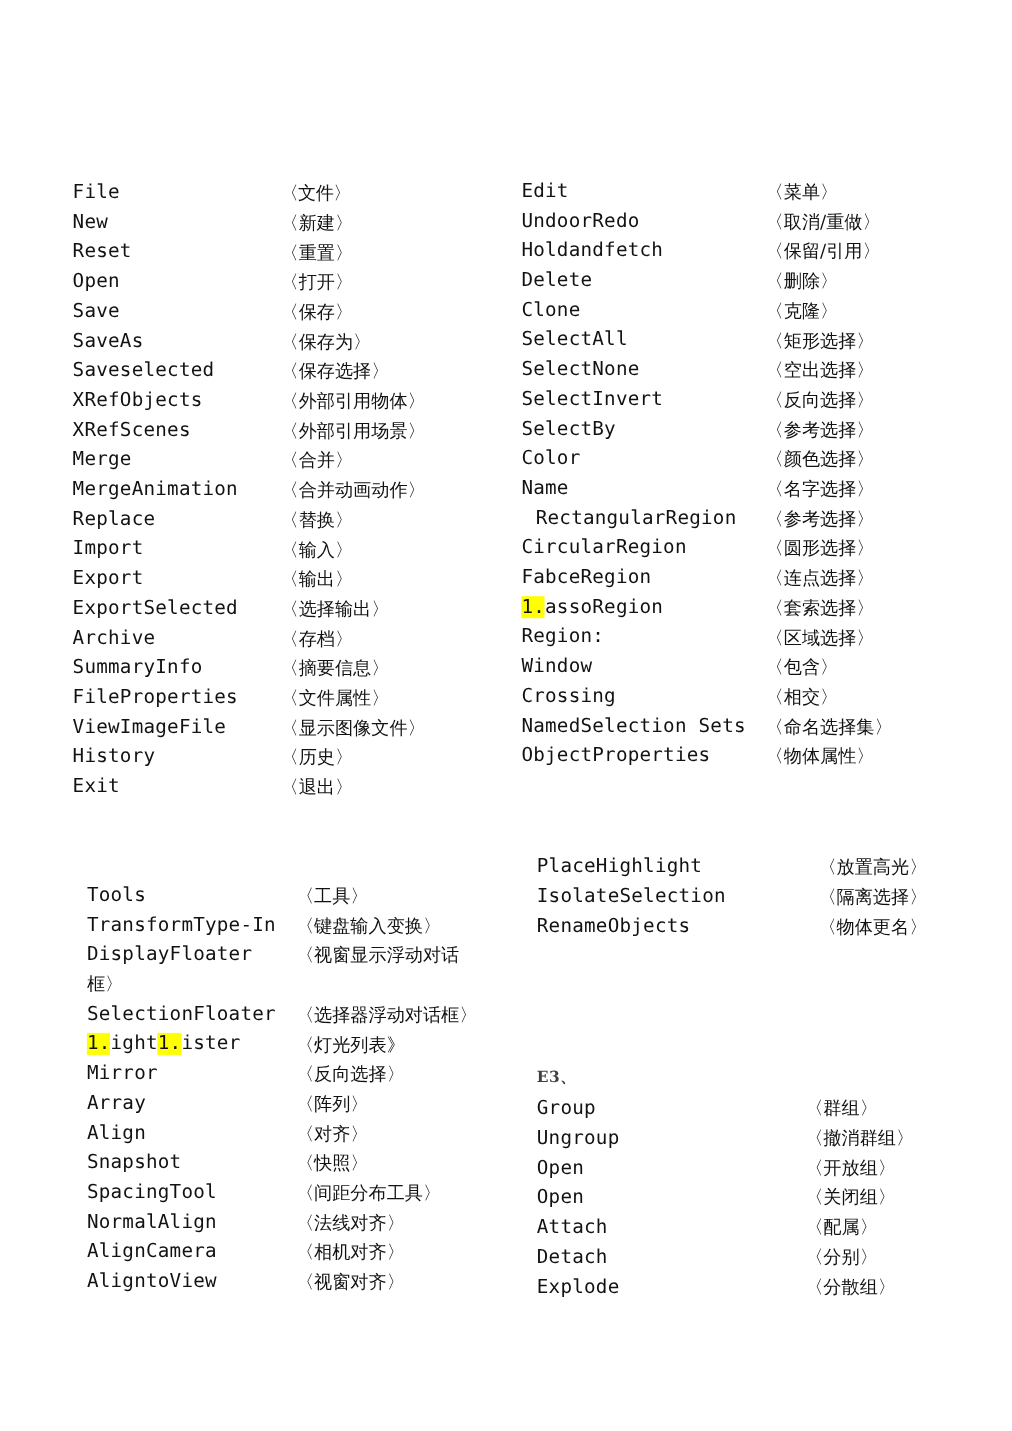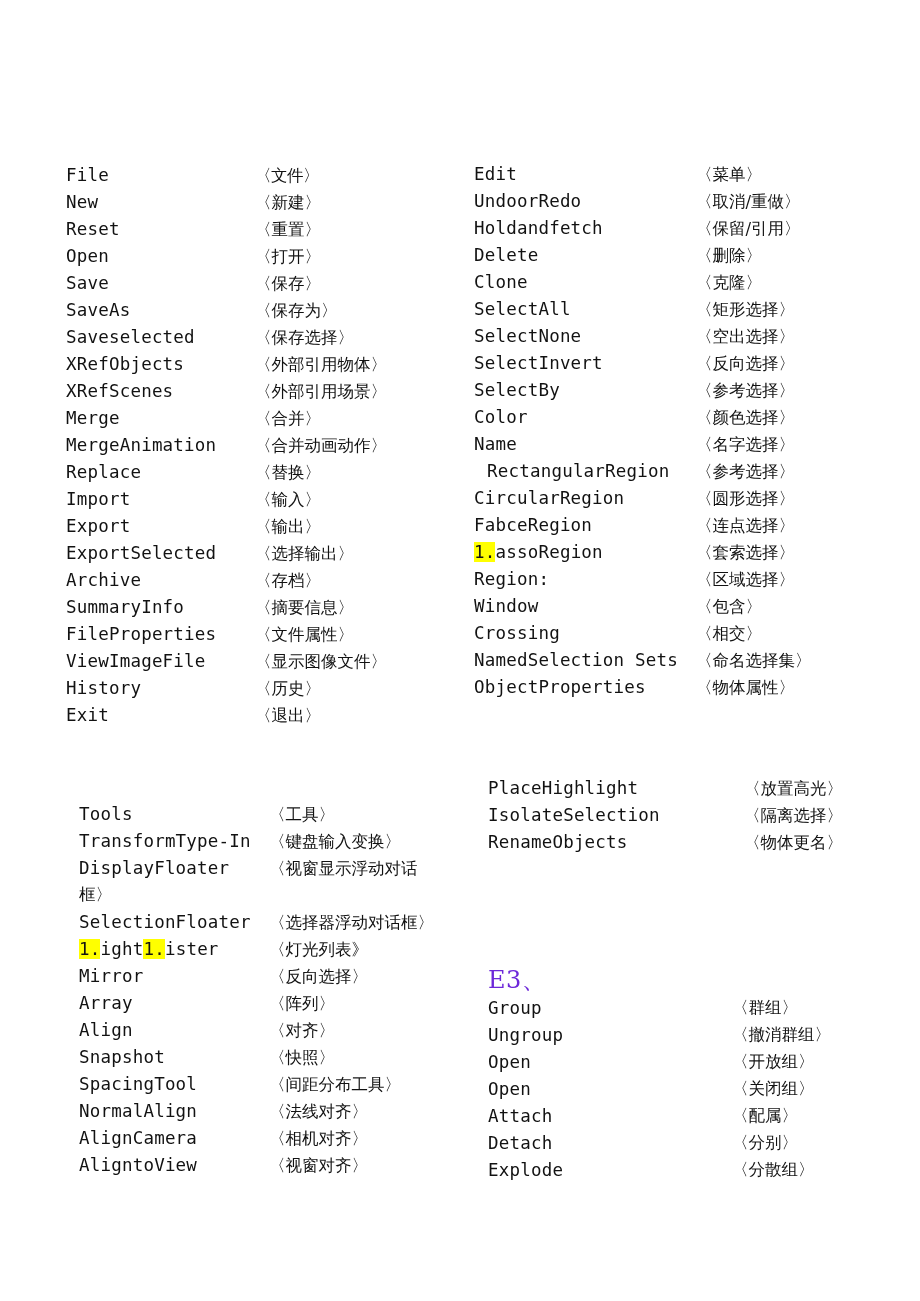--- a/index.html
+++ b/index.html
@@ -67,24 +67,24 @@
 
   .indent { padding-left: 13px; }
 
   .hl {
     background: #ffff00;
   }
 
   .heading-e3 {
     position: absolute;
     font-family: "DejaVu Serif", "Liberation Serif", serif;
-    font-weight: normal;
-    font-size: 24px;
+    font-weight: bold;
+    font-size: 14px;
     line-height: 20px;
-    color: #6d28d9;
+    color: #404040;
     letter-spacing: 0.5px;
   }
 
   .wrap-tail {
     position: absolute;
     left: 0;
     font-family: "DejaVu Serif", "Liberation Serif", serif;
     font-size: 16.5px;
     line-height: 22px;
     color: #121212;

